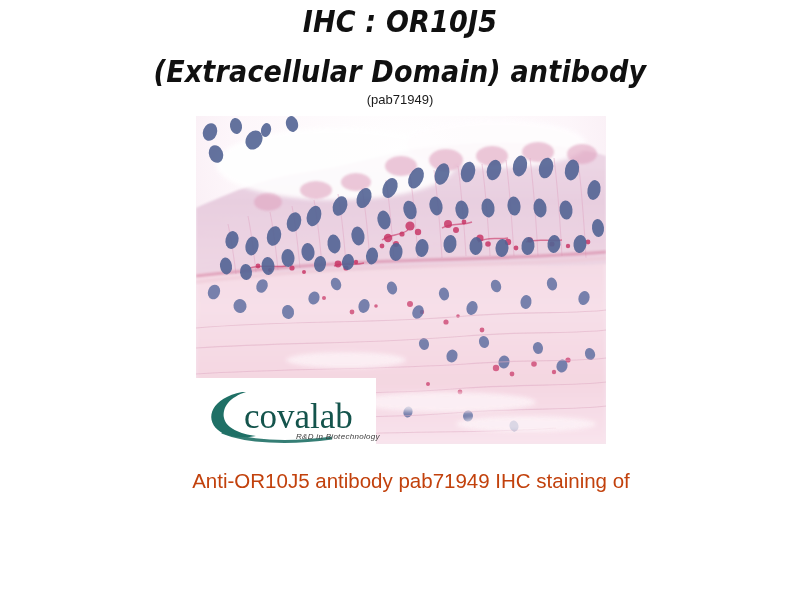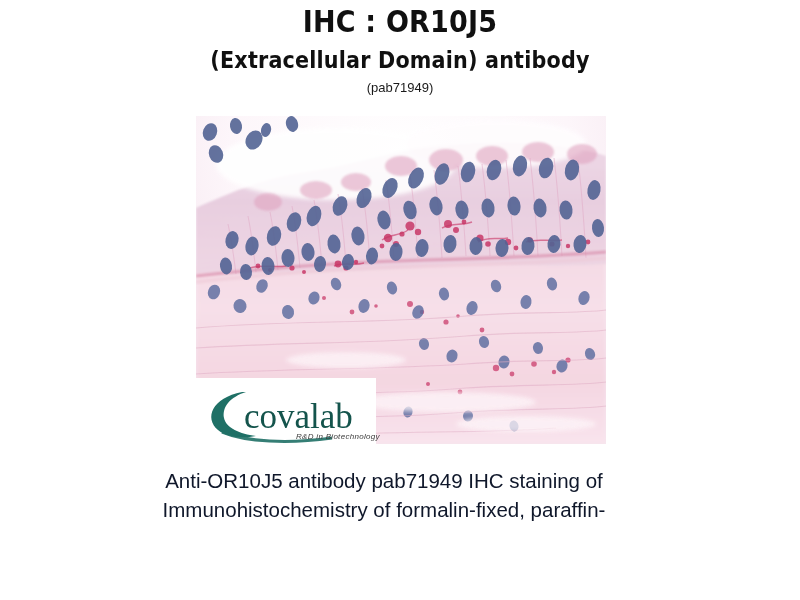--- a/index.html
+++ b/index.html
@@ -9,40 +9,41 @@
     overflow:hidden;position:relative;
   }
   .page{position:relative;width:800px;height:600px;}
 
   
   .title-block{position:absolute;left:0;top:4px;width:800px;text-align:center;}
   .title-line{
     font-family:"DejaVu Sans Condensed","Liberation Sans", sans-serif;
     font-weight:bold;color:#101010;
     letter-spacing:.2px;
+    font-style:italic;
   }
   .title-line1{font-size:30px;line-height:36px;}
-  .title-line2{font-size:23px;line-height:36px;margin-top:2px;text-align:center;}
+  .title-line2{font-size:30px;line-height:36px;margin-top:14px;text-align:center;}
   .title-sub{
     font-size:13px;line-height:16px;color:#1a1a1a;margin-top:2px;
     font-family:"Liberation Sans", sans-serif;font-weight:normal;
   }
 
   
   .micrograph{
     position:absolute;left:196px;top:116px;width:410px;height:328px;
     overflow:hidden;background:#fde047;
   }
   .micro-svg{display:block;width:410px;height:328px;}
 
   
   .caption{
-    position:absolute;left:44px;top:466px;width:680px;text-align:center;
+    position:absolute;left:71px;top:466px;width:680px;text-align:center;
     font-family:"Liberation Sans", sans-serif;
-    font-size:20.5px;line-height:29px;color:#0f172a;
+    font-size:20.5px;line-height:29px;color:#c2410c;
   }
   .caption div{white-space:nowrap;}
 </style>
 </head>
 <body>
 
 <div class="page">
 
   <div class="title-block">
     <div class="title-line title-line1">IHC : OR10J5</div>
@@ -293,16 +294,15 @@
 
         <text x="48" y="312" font-family="'Liberation Serif', serif" font-size="35" fill="#14544c" letter-spacing="0">covalab</text>
 
         <text x="100" y="323" font-family="'Liberation Sans', sans-serif" font-size="8" font-style="italic" fill="#3b3b3b" letter-spacing="0.3">R&amp;D in Biotechnology</text>
       </g>
     </svg>
   </div>
 
   <div class="caption">
     <div>Anti-OR10J5 antibody pab71949 IHC staining of</div>
-    <div>Immunohistochemistry of formalin-fixed, paraffin-</div>
   </div>
 
 </div>
 
 </body></html>

